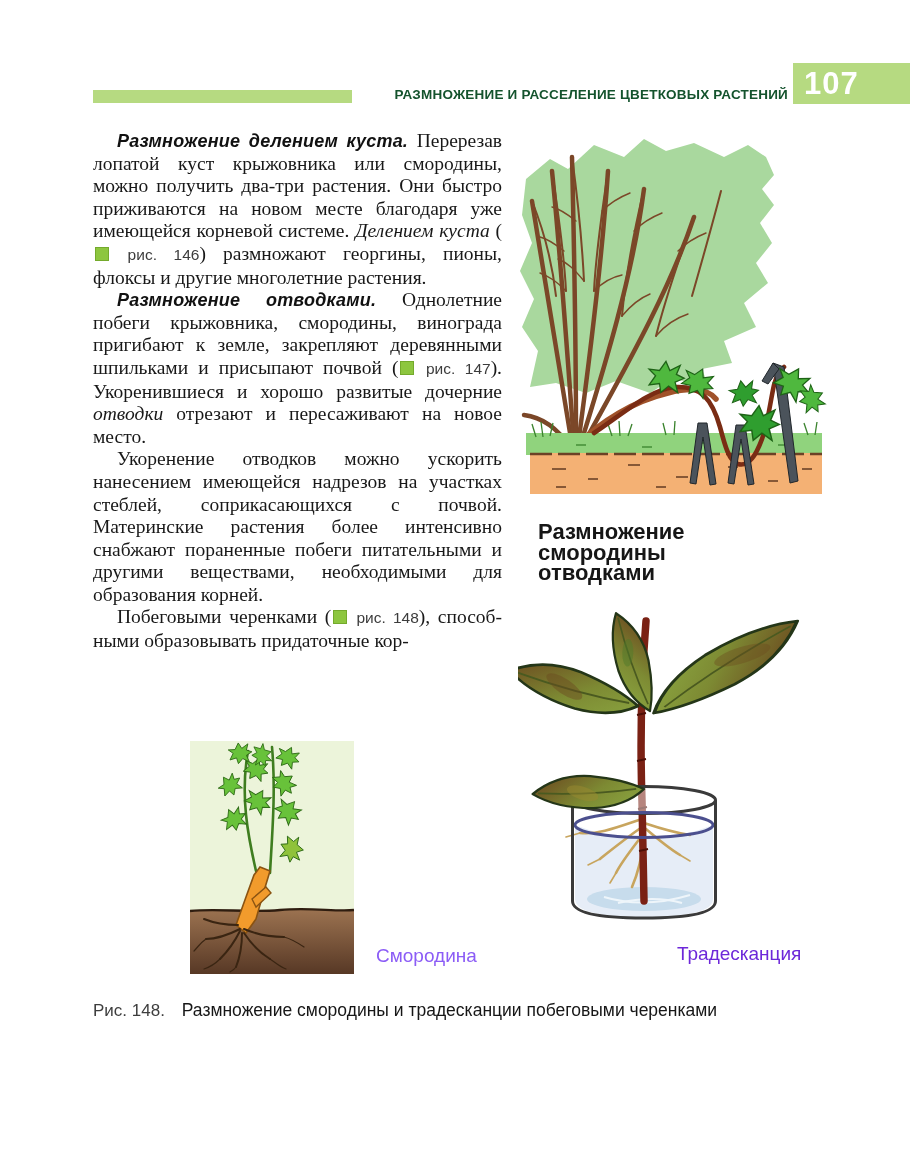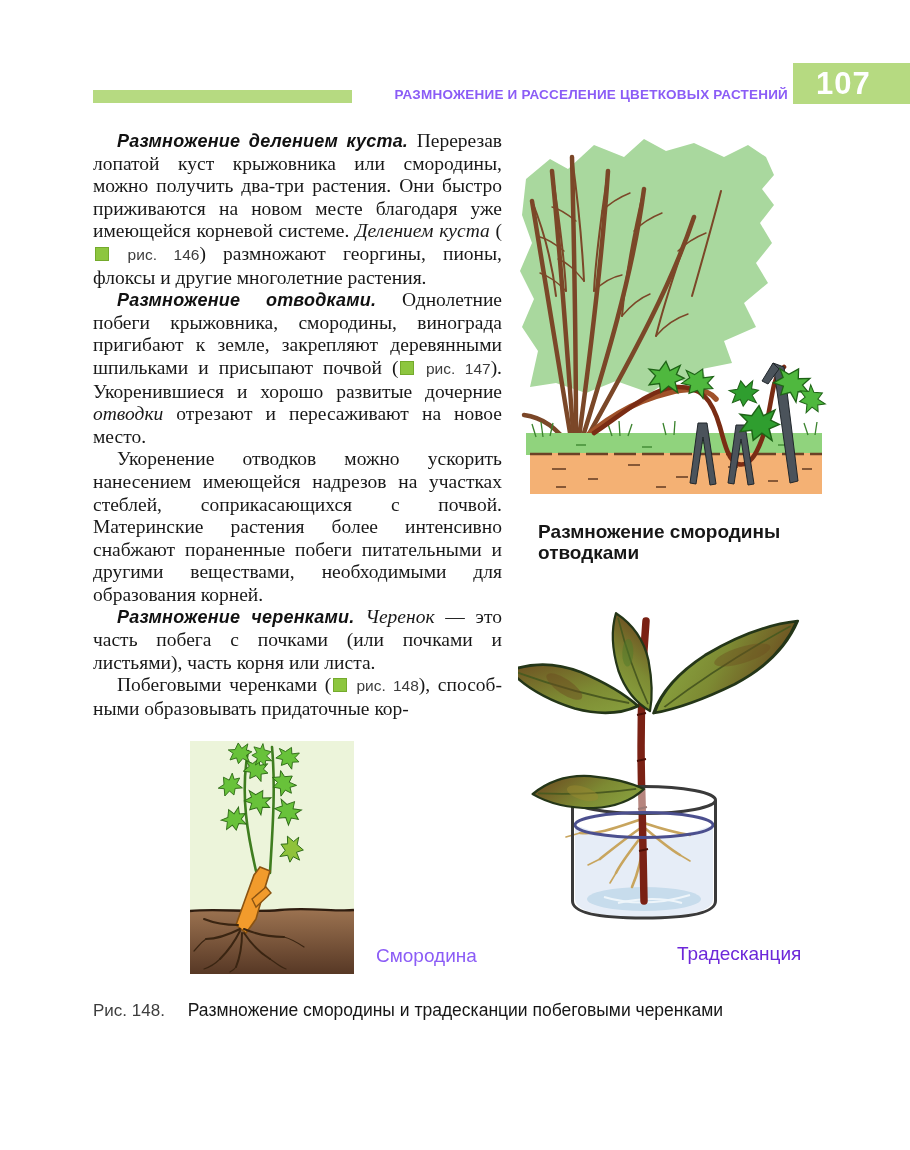--- a/index.html
+++ b/index.html
@@ -3,65 +3,64 @@
 <meta charset="utf-8">
 <style>
   html,body{margin:0;padding:0;}
   body{width:910px;height:1150px;background:#ffffff;position:relative;
        font-family:"Liberation Sans",sans-serif;overflow:hidden;}
   .abs{position:absolute;}
 
   
   .header-rule{left:93px;top:90px;width:259px;height:13px;background:#b6da81;}
   .running-title{left:260px;top:87px;width:528px;text-align:right;
-       font-size:13.5px;letter-spacing:.2px;color:#8b5cf6;font-weight:bold;}
+       font-size:13.5px;letter-spacing:.2px;color:#14532d;font-weight:bold;}
   .page-number-box{left:793px;top:63px;width:117px;height:41px;background:#b6da81;}
   .page-number{color:#ffffff;font-weight:bold;font-size:31px;line-height:41px;
-       padding-left:23px;letter-spacing:1px;}
+       padding-left:11px;letter-spacing:1px;}
 
   
   .text-column{left:93px;top:130px;width:409px;color:#181818;
        font-family:"Liberation Serif",serif;font-size:19.5px;line-height:22.6px;
        text-align:justify;}
   .para{margin:0;text-indent:24px;hyphens:manual;}
   .seg-lead{font-family:"Liberation Sans",sans-serif;font-weight:bold;font-size:18px;
        letter-spacing:.2px;color:#111;font-style:italic;}
   .seg-italic{font-style:italic;}
   .seg-figref{font-family:"Liberation Sans",sans-serif;font-size:15.5px;color:#3c3c3c;margin-top:20px;}
   .figsq{display:inline-block;width:12px;height:12px;background:#8dc63f;
        border:1px solid #74aa2c;vertical-align:-1px;margin:0 2px 0 2px;}
 
   
   .fig147-caption{left:538px;top:518px;width:250px;}
   .cap-label{font-size:17px;color:#3d3d3d;}
-  .cap-title{font-size:19px;font-weight:bold;color:#161616;line-height:20.5px;margin-top:4px;}
+  .cap-title{font-size:22px;font-weight:bold;color:#161616;line-height:20.5px;margin-top:4px;}
 
   
   .label-smorodina{left:376px;top:945px;font-size:19px;color:#8b5cf6;}
   .label-tradescantia{left:677px;top:943px;font-size:19px;color:#6d28d9;}
   .fig148-caption{left:93px;top:1000px;width:740px;font-size:17.5px;}
-  .fig148-caption .cap-label{margin-right:18px;}
+  .fig148-caption .cap-label{margin-right:12px;}
   .fig148-caption .cap-title-inline{font-weight:normal;color:#161616;}
 
   svg{display:block;}
 </style>
 </head>
 <body>
 
 <div class="abs header-rule"></div>
 <div class="abs running-title">РАЗМНОЖЕНИЕ И РАССЕЛЕНИЕ ЦВЕТКОВЫХ РАСТЕНИЙ</div>
 <div class="abs page-number-box">
   <div class="page-number">107</div>
 </div>
 
 <div class="abs text-column">
     <p class="para"><span class="seg-lead">Размножение делением куста. </span><span class="seg-body">Пе­ре­ре­зав лопатой куст крыжовника или смородины, можно получить два-три рас­те­ния. Они быстро приживаются на новом месте благодаря уже имеющейся корневой сис­те­ме. </span><span class="seg-italic">Делением куста</span><span class="seg-body"> (</span><span class="figsq"></span><span class="seg-figref"> рис. 146</span><span class="seg-body">) разм­но­жа­ют георгины, пионы, флоксы и дру­гие многолетние растения.</span></p>
     <p class="para"><span class="seg-lead">Размножение отводками. </span><span class="seg-body">Одно­лет­ние побеги крыжовника, смородины, ви­но­гра­да пригибают к земле, закрепляют деревянными шпильками и присыпают почвой (</span><span class="figsq"></span><span class="seg-figref"> рис. 147</span><span class="seg-body">). Укоренившиеся и хоро­шо развитые дочерние </span><span class="seg-italic">отводки</span><span class="seg-body"> отрезают и пересаживают на новое место.</span></p>
     <p class="para"><span class="seg-body">Укоренение отводков можно ускорить нанесением имеющейся надрезов на участ­ках стеблей, соприкасающихся с почвой. Материнские растения более интенсивно снабжают пораненные побеги пи­та­тель­ны­ми и другими веществами, необходимыми для образования корней.</span></p>
-    <p class="para"><span class="seg-lead">Размножение черенками. </span><span class="seg-italic">Черенок</span><span class="seg-body"> — это часть побега с почками (или почками и листьями), часть корня или листа.</span></p>
     <p class="para"><span class="seg-body">Побеговыми черенками (</span><span class="figsq"></span><span class="seg-figref"> рис. 148</span><span class="seg-body">), спо­соб­ны­ми образовывать придаточные кор-</span></p>
   </div>
 
 <svg class="abs" style="left:516px;top:131px;" width="390" height="376" viewBox="0 0 390 376">
 
   <path fill="#a9d89e" d="
     M10,48 L34,28 L52,38 L78,14 L108,26 L128,8 L150,20 L178,12 L208,26 L232,14
     L250,26 L258,44 L246,58 L258,74 L244,92 L256,112 L240,132 L252,152 L228,172
     L240,196 L208,210 L216,232 L186,238 L192,254 L156,248 L134,262 L100,250
     L70,262 L40,252 L14,256 L22,220 L6,196 L18,168 L4,140 L16,112 L6,84 Z"></path>

